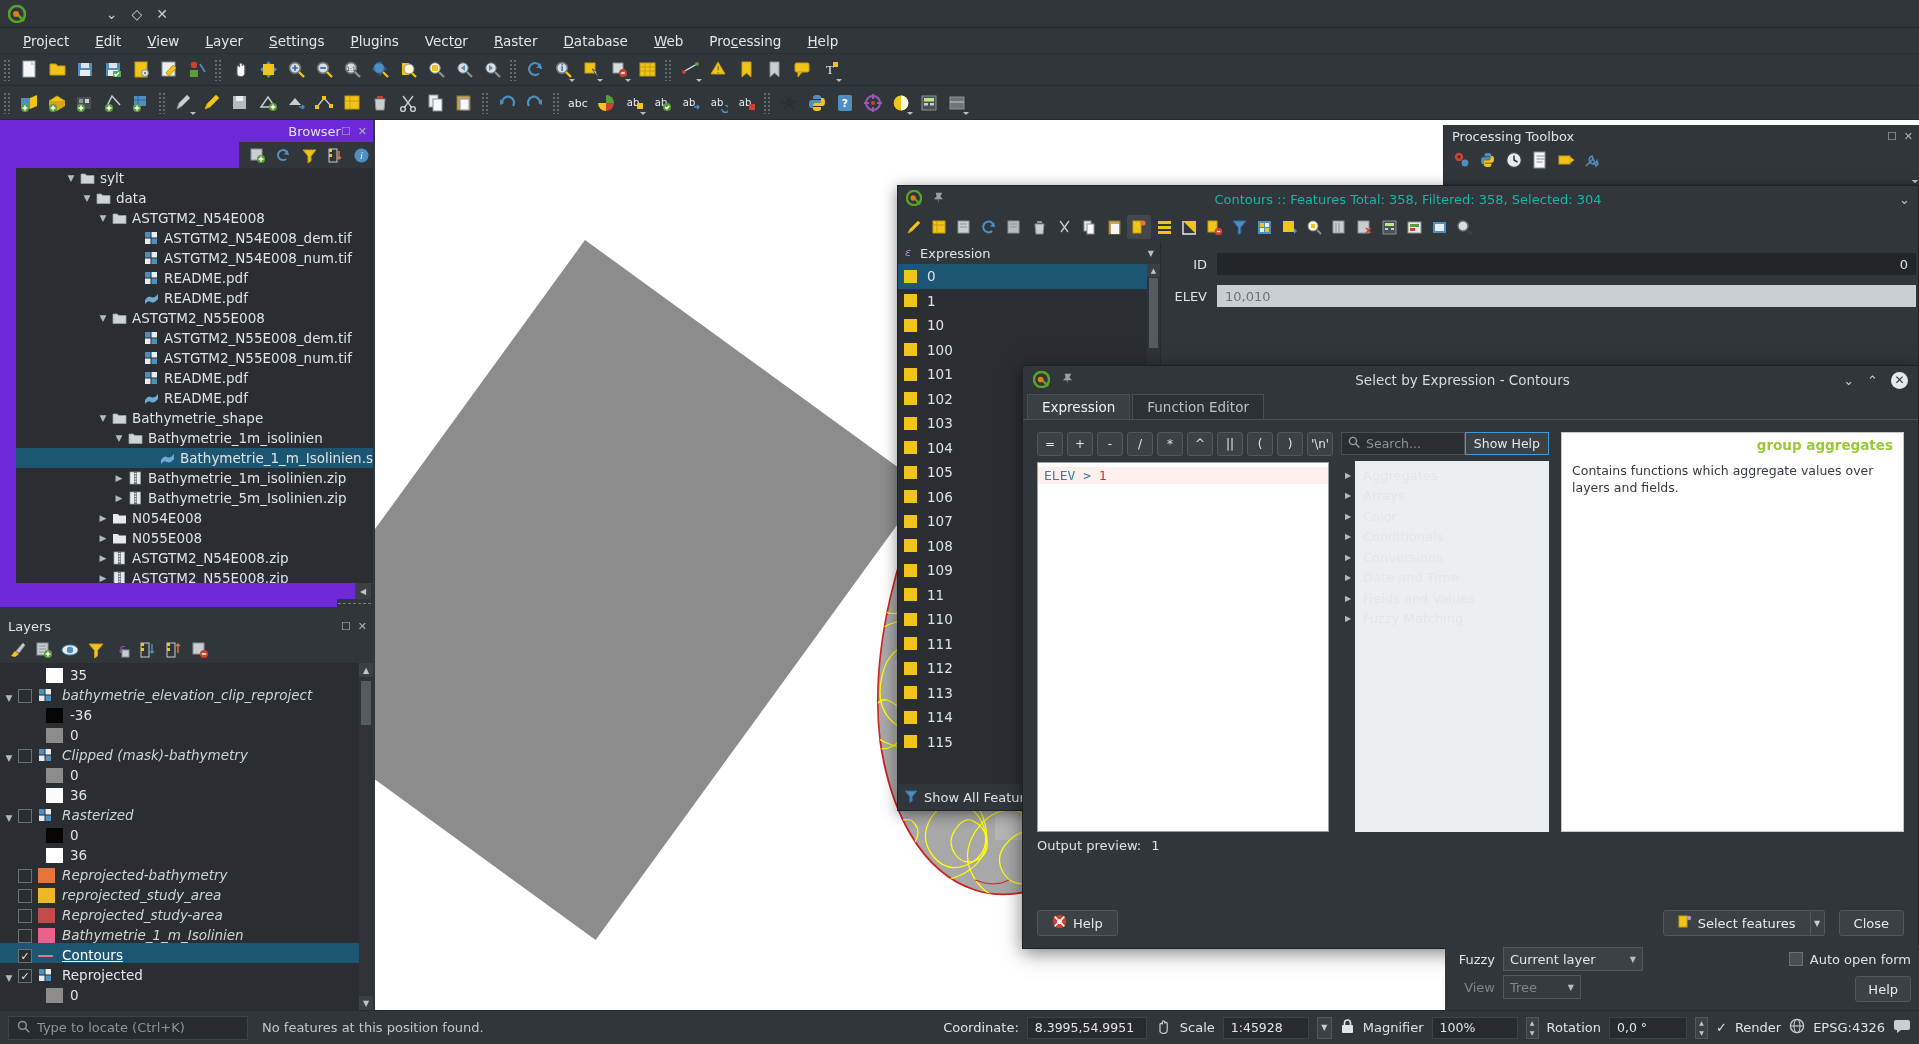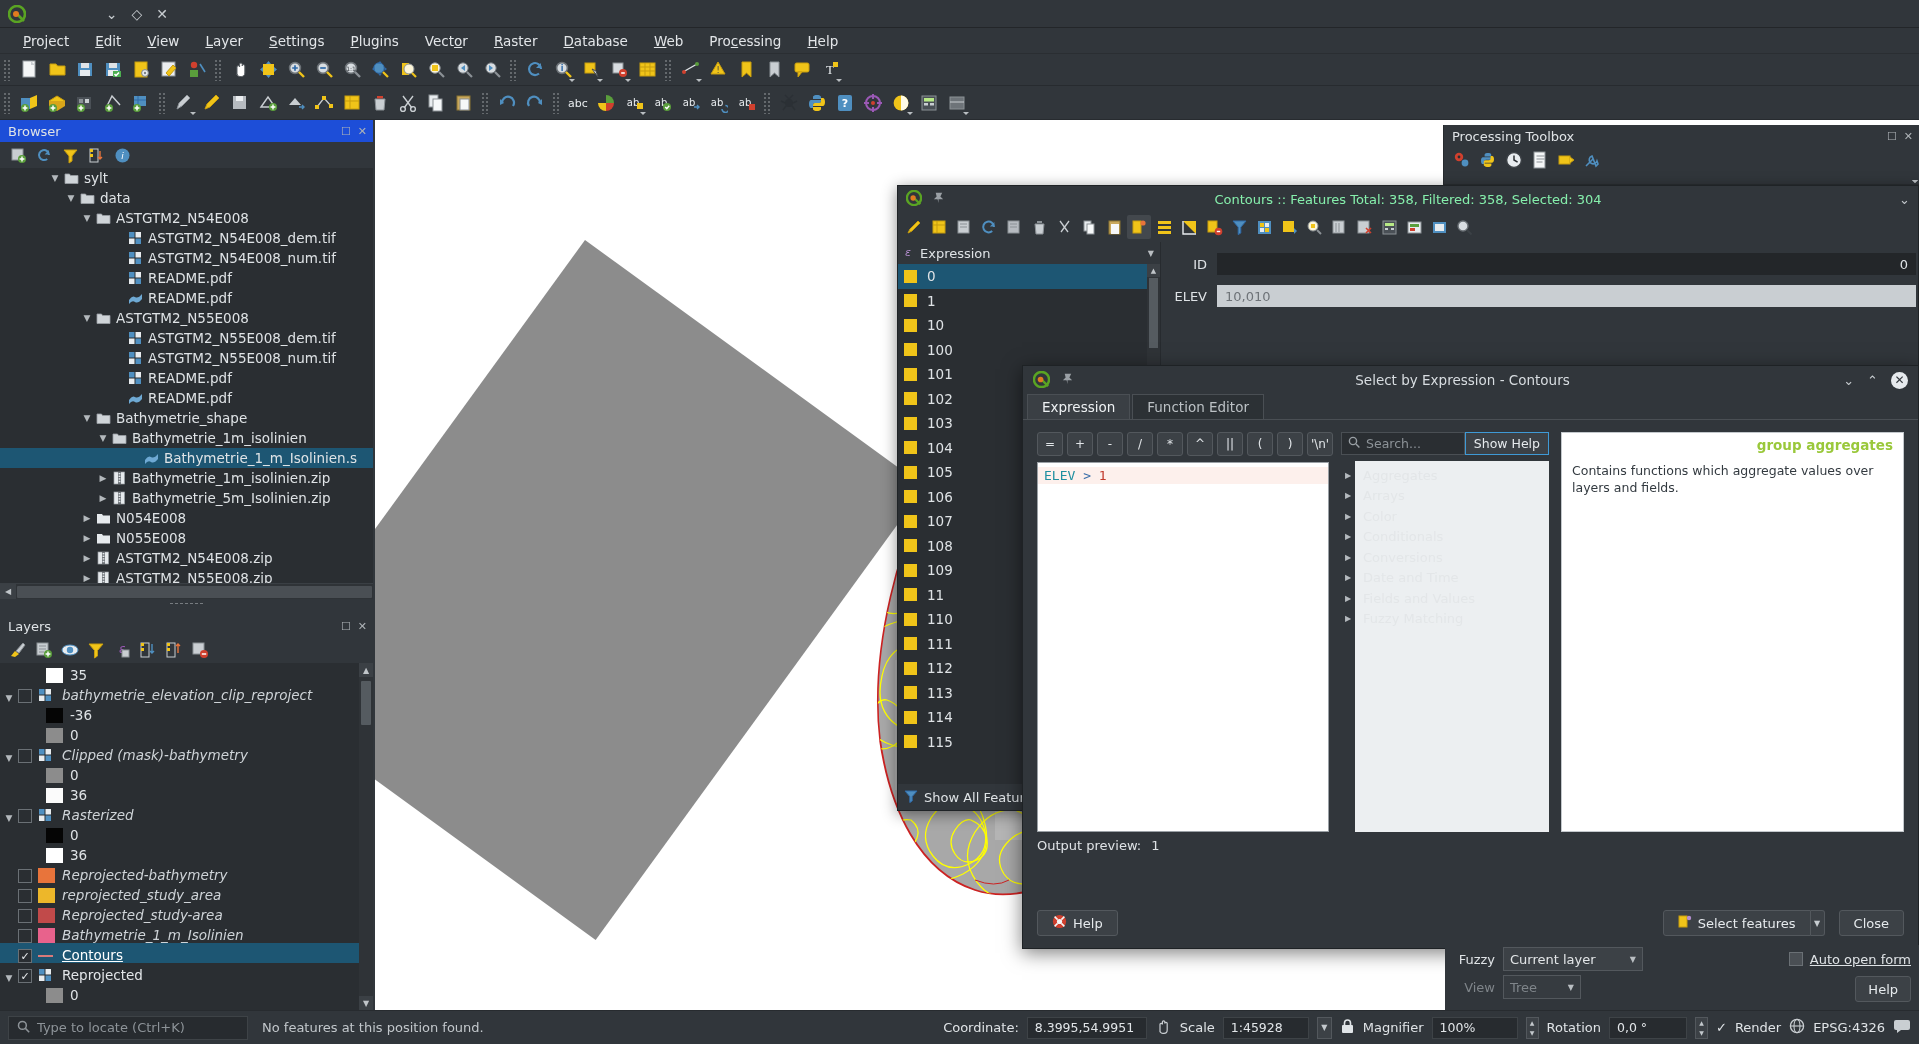--- a/index.html
+++ b/index.html
@@ -56,21 +56,21 @@
            border-top:3px solid #b9bec2;}
 
   
   .panel-title {
     height:22px; display:flex; align-items:center; justify-content:space-between;
     padding:0 6px 0 8px; font-size:13px; color:#dfe3e6;
   }
   .panel-title .pt-ctl { display:flex; gap:7px; color:#aeb3b7; font-size:11px;}
   .browser-panel {
     position:absolute; left:0; top:120px; width:373px; height:487px;
-    background:#1d4ed8; display:flex; flex-direction:column;
+    background:#6d28d9; display:flex; flex-direction:column;align-items:flex-end;
   }
   .panel-toolbar {
     height:26px; display:flex; align-items:center; gap:2px; padding-left:6px;
     background:#31363b;
   }
   .ptool { width:24px;height:22px;display:flex;align-items:center;justify-content:center;border-radius:2px;cursor:default;}
   .tree {
     flex:1; background:#2a2e32; overflow:hidden; position:relative;
     font-size:13.5px;
   }
@@ -124,21 +124,21 @@
 
   
   .attr-win {
     position:absolute; left:897px; top:185px; width:1022px; height:626px;
     background:#31363b; border:1px solid #1f2326;
     box-shadow:0 3px 14px rgba(0,0,0,.45);
   }
   .win-title {
     height:26px; display:flex;align-items:center; background:#31363b; padding:0 8px;
   }
-  .win-title .wt-label{flex:1;text-align:center;font-size:13px;color:#86efac;}
+  .win-title .wt-label{flex:1;text-align:center;font-size:13px;color:#14b8a6;}
   .win-title .wt-left{display:flex;gap:8px;align-items:center;width:60px;}
   .win-title .wt-right{display:flex;gap:12px;align-items:center;justify-content:flex-end;width:60px;color:#c3c8cc;font-size:13px;}
   .attr-toolbar{height:30px;display:flex;align-items:center;gap:1px;padding-left:4px;background:#31363b;}
   .atb{width:24px;height:24px;display:flex;align-items:center;justify-content:center;border-radius:2px;cursor:default;}
   .attr-body{position:absolute;top:56px;left:0;right:0;bottom:0;display:flex;}
   .expr-col{width:263px;background:#31363b;display:flex;flex-direction:column;border-right:1px solid #272b2f;}
   .expr-head{height:22px;display:flex;align-items:center;padding-left:4px;gap:4px;font-size:13px;color:#dfe3e6;}
   .expr-head .caret2{margin-left:auto;margin-right:6px;color:#b9bec2;font-size:8px;}
   .expr-list{flex:1;background:#2a2e32;overflow:hidden;position:relative;}
   .erow{height:24.5px;display:flex;align-items:center;padding-left:6px;cursor:default;}
@@ -1698,21 +1698,21 @@
     </div>
   </div>
 
   <div class="mode-strip">
     <div class="ms-row">
       <div class="ms-label">Fuzzy</div>
       <div class="combo">
         <span>Current layer</span>
         <span class="cc">▼</span>
       </div>
-      <div style="margin-left:auto;display:flex;align-items:flex-start;gap:7px;padding-right:8px;text-decoration:underline;">
+      <div style="margin-left:auto;display:flex;align-items:flex-start;gap:7px;padding-right:8px;">
         <span class="ms-chk"></span>
         <span style="font-size:13px;">Auto open form</span>
       </div>
     </div>
     <div class="ms-row">
       <div class="ms-label dim">View</div>
       <div class="combo dim">
         <span>Tree</span>
         <span class="cc">▼</span>
       </div>

